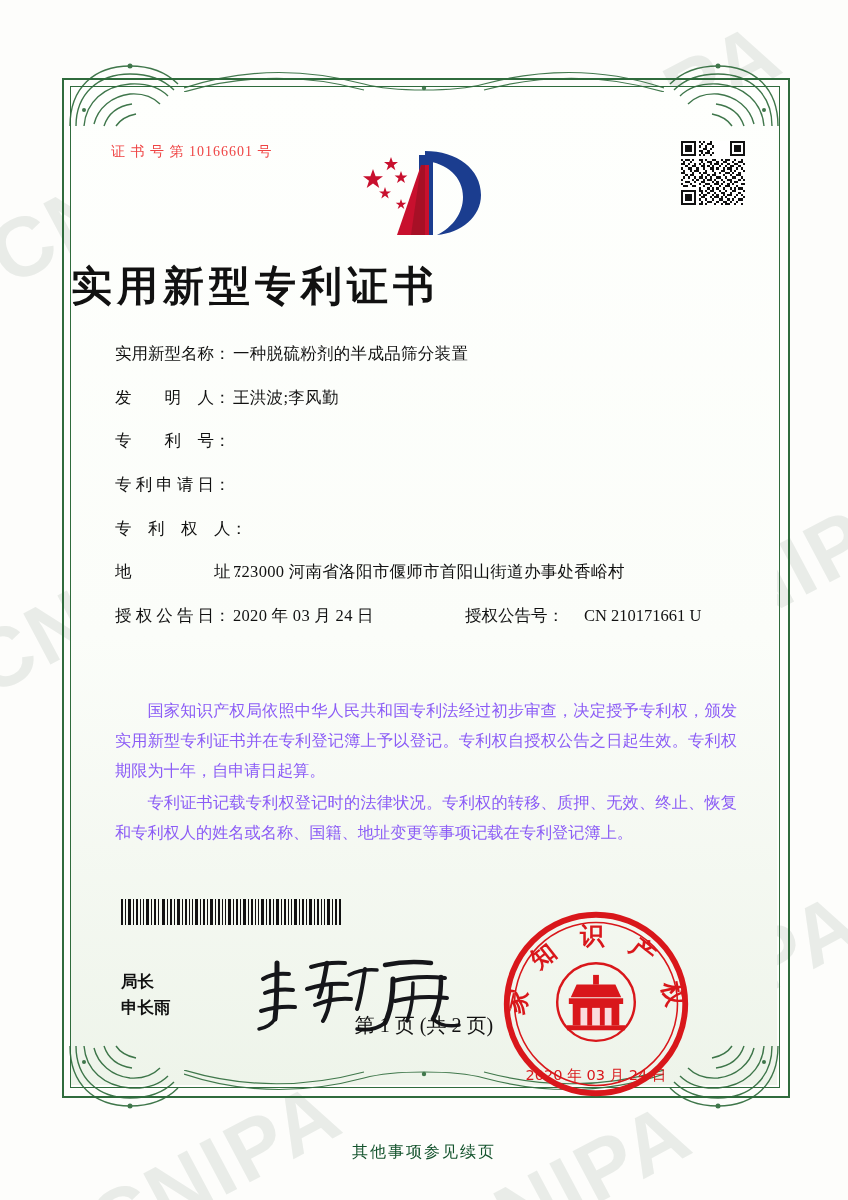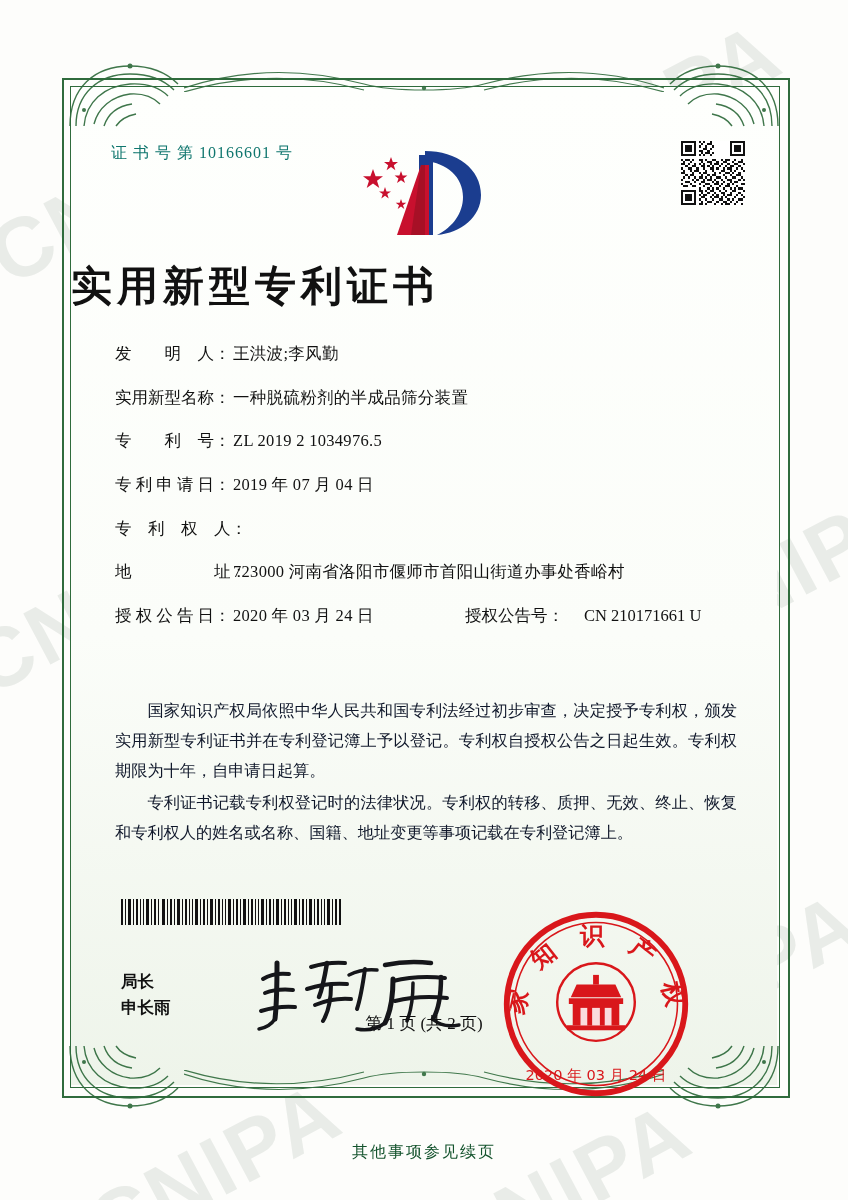--- a/index.html
+++ b/index.html
@@ -100,22 +100,22 @@
     width: 706px;
     height: 998px;
     z-index: 6;
   }
 
   
   .cert-no {
     position: absolute;
     left: 40px;
     top: 56px;
-    font-size: 16px;
-    color: #0f766e;
+    font-size: 14px;
+    color: #ef4444;
     letter-spacing: 1px;
   }
 
   
   .qr {
     position: absolute;
     right: 32px;
     top: 54px;
     width: 64px;
     height: 64px;
@@ -182,21 +182,21 @@
     flex: 1 1 auto;
   }
 
   .paragraphs {
     position: absolute;
     left: 44px;
     top: 610px;
     width: 622px;
     font-size: 16.2px;
     line-height: 1.85;
-    color: #0f172a;
+    color: #8b5cf6;
     text-align: justify;
   }
   .paragraphs p {
     margin: 0 0 2px 0;
     text-indent: 2em;
   }
 
   
   .barcode {
     position: absolute;
@@ -232,21 +232,21 @@
     width: 194px;
     height: 194px;
   }
 
   .page-no {
     position: absolute;
     left: 0;
     right: 0;
     top: 1012px;
     text-align: center;
-    font-size: 17px;
+    font-size: 20px;
     color: #111;
     z-index: 6;
   }
 
   .footer-note {
     position: absolute;
     left: 0;
     right: 0;
     top: 1142px;
     text-align: center;
@@ -571,34 +571,32 @@
         <polygon points="72,28 73.6,32.6 78.4,32.6 74.5,35.5 76,40.1 72,37.2 68,40.1 69.5,35.5 65.6,32.6 70.4,32.6"></polygon>
         <polygon points="56,44 57.5,48.4 62,48.4 58.3,51.1 59.7,55.5 56,52.8 52.3,55.5 53.7,51.1 50,48.4 54.5,48.4"></polygon>
         <polygon points="72,56 73.3,59.8 77.3,59.8 74,62.2 75.3,66 72,63.6 68.7,66 70,62.2 66.7,59.8 70.7,59.8"></polygon>
       </g>
     </svg>
 
     <div class="doc-title">实用新型专利证书</div>
 
     <div class="fields">
       <div class="field-row">
+        <div class="field-label">实用新型名称：</div>
+        <div class="field-value">一种脱硫粉剂的半成品筛分装置</div>
+      </div>
+      <div class="field-row">
         <div class="field-label">发　　明　人：</div>
         <div class="field-value">王洪波;李风勤</div>
       </div>
       <div class="field-row">
-        <div class="field-label">实用新型名称：</div>
-        <div class="field-value">一种脱硫粉剂的半成品筛分装置</div>
-      </div>
-      <div class="field-row">
         <div class="field-label">专　　利　号：</div>
-        <div class="field-value">ZL 2019 2 1034976.5</div>
       </div>
       <div class="field-row">
         <div class="field-label">专 利 申 请 日：</div>
-        <div class="field-value">2019 年 07 月 04 日</div>
       </div>
       <div class="field-row">
         <div class="field-label">专　利　权　人：</div>
       </div>
       <div class="field-row">
         <div class="field-label">地　　　　　址：</div>
         <div class="field-value">723000 河南省洛阳市偃师市首阳山街道办事处香峪村</div>
       </div>
       <div class="field-row dual">
         <div class="field-label">授 权 公 告 日：</div>

